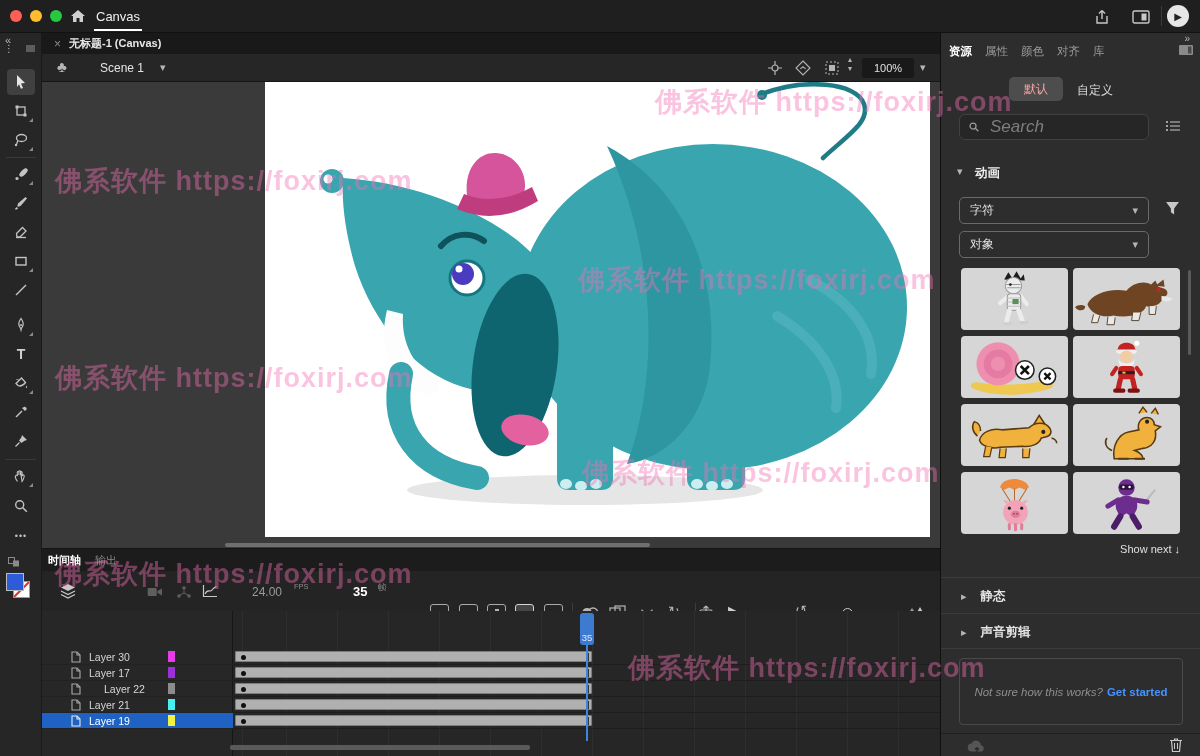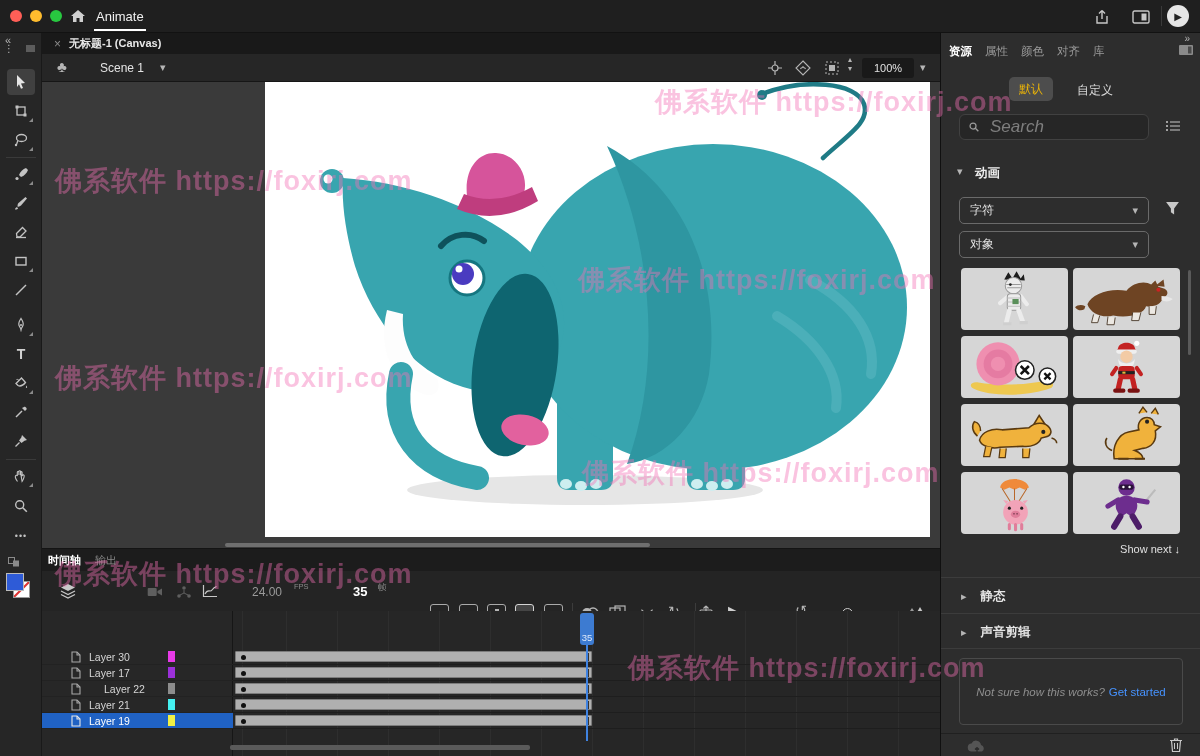--- a/index.html
+++ b/index.html
@@ -36,21 +36,21 @@
   .lrow.selected{background:#2062c4;color:#fff;}
   .frow{position:absolute;left:0;right:0;height:16px;border-bottom:1px solid #1e1e1e;}
   .span{position:absolute;left:2px;top:2px;width:357px;height:11px;background:#b0b0b0;border:1px solid #7c7c7c;border-radius:1px;}
   .span .dot{position:absolute;left:5px;top:2.5px;width:5px;height:5px;border-radius:50%;background:#111;}
   .span .end{position:absolute;right:2px;top:1px;width:2px;height:8px;background:#333;}
   .rulernum{position:absolute;top:83px;width:20px;text-align:center;color:#a8a8a8;font-size:9.5px;}
   
   .panel{position:absolute;left:940px;top:33px;width:260px;height:723px;background:#2d2d2d;border-left:1px solid #101010;}
   .ptabs{position:absolute;left:0;top:7px;width:260px;height:22px;display:flex;align-items:center;gap:13px;padding-left:8px;color:#9a9a9a;font-size:11.5px;}
   .ptabs .active{color:#fff;font-weight:bold;}
-  .pill{position:absolute;left:68px;top:44px;width:44px;height:24px;background:#4d4d4d;border-radius:5px;display:flex;align-items:center;justify-content:center;color:#eab308;font-size:12px;}
+  .pill{position:absolute;left:68px;top:44px;width:54px;height:24px;background:#4d4d4d;border-radius:5px;display:flex;align-items:center;justify-content:center;color:#fca5a5;font-size:12px;}
   .searchbox{position:absolute;left:18px;top:81px;width:190px;height:26px;background:#262626;border:1px solid #414141;border-radius:6px;display:flex;align-items:center;}
   .searchbox input{background:transparent;border:none;outline:none;color:#bbb;font-size:17px;font-style:italic;width:140px;}
   .searchbox input::placeholder{color:#7e7e7e;}
   .ddl{position:absolute;left:18px;width:190px;height:27px;border:1px solid #6a6a6a;border-radius:5px;display:flex;align-items:center;padding:0 10px;color:#e2e2e2;font-size:12px;}
   .cell{position:absolute;width:107px;height:62px;background:#d6d6d6;border-radius:4px;overflow:hidden;}
   .sect{position:absolute;left:0;width:260px;height:36px;display:flex;align-items:center;gap:14px;padding-left:20px;color:#e4e4e4;font-size:12.5px;font-weight:bold;}
   .divh{position:absolute;left:0;width:260px;height:1px;background:#3c3c3c;}
   .helpcard{position:absolute;left:18px;top:625px;width:224px;height:67px;border:1px solid #4a4a4a;border-radius:4px;display:flex;align-items:center;justify-content:center;font-size:11.5px;font-style:italic;color:#8f8f8f;}
   .wm{position:absolute;font-size:27px;font-weight:bold;color:rgba(242,112,180,0.42);white-space:nowrap;pointer-events:none;z-index:60;letter-spacing:1px;}
   .glyph{color:#b5b5b5;}
@@ -63,21 +63,21 @@
   <div class="titlebar">
     <span class="tl" style="left:10px;background:#ff5f57"></span>
     <span class="tl" style="left:30px;background:#febc2e"></span>
     <span class="tl" style="left:50px;background:#28c840"></span>
     <span class="abs" style="left:70px;top:9px">
       <svg width="16" height="14" viewBox="0 0 16 14">
           <path d="M8 1l7 6h-2v6H9.5V9h-3v4H3V7H1z" fill="#cfcfcf"></path>
         </svg>
     </span>
     <div class="app-tab">
-      <span>Animate</span>
+      <span>Canvas</span>
       <span class="ul"></span>
     </div>
     <span class="abs" style="left:1093px;top:8px">
       <svg width="18" height="18" viewBox="0 0 18 18">
           <path d="M9 11V2.5M9 2.5L6 5.5M9 2.5l3 3" stroke="#c8c8c8" fill="none" stroke-width="1.4"></path>
           <path d="M4 8v7h10V8" fill="none" stroke="#c8c8c8" stroke-width="1.4"></path>
         </svg>
     </span>
     <span class="abs" style="left:1132px;top:10px">
       <svg width="18" height="14" viewBox="0 0 18 14">
@@ -662,21 +662,21 @@
     </div>
     <div class="divh" style="top:580px"></div>
     <div class="sect" style="top:581px">
       <span class="glyph" style="font-size:11px">▸</span>
       <span>声音剪辑</span>
     </div>
     <div class="divh" style="top:615px"></div>
 
     <div class="helpcard">
       <span>Not sure how this works? </span>
-      <span style="color:#4693ff;font-style:normal;font-weight:normal;margin-left:4px">Get started</span>
+      <span style="color:#4693ff;font-style:normal;font-weight:bold;margin-left:4px">Get started</span>
     </div>
     <div class="divh" style="top:700px;background:#202020"></div>
     <span class="abs" style="left:26px;top:706px">
       <svg width="20" height="15" viewBox="0 0 20 14">
           <path d="M5 12a4 4 0 0 1-.5-8A5 5 0 0 1 14 5.5 3.5 3.5 0 0 1 15 12z" fill="#555"></path>
           <path d="M10 12.5V8M10 8L8 10M10 8l2 2" stroke="#2b2b2b" stroke-width="1.3" fill="none"></path>
         </svg>
     </span>
     <span class="abs" style="left:228px;top:704px">
       <svg width="14" height="16" viewBox="0 0 14 16">

